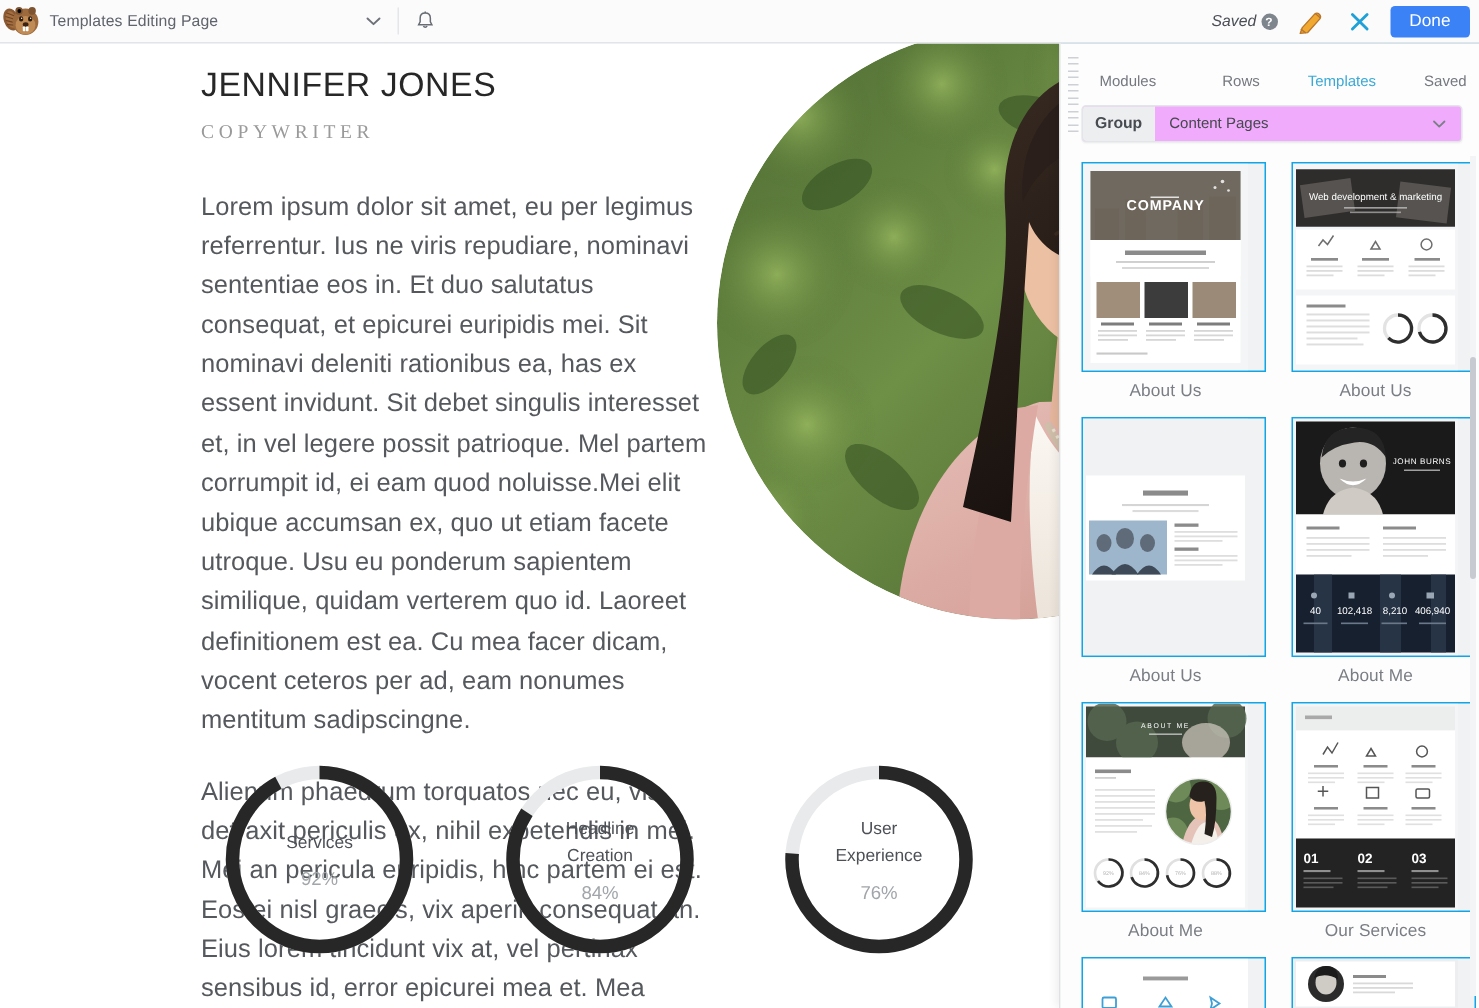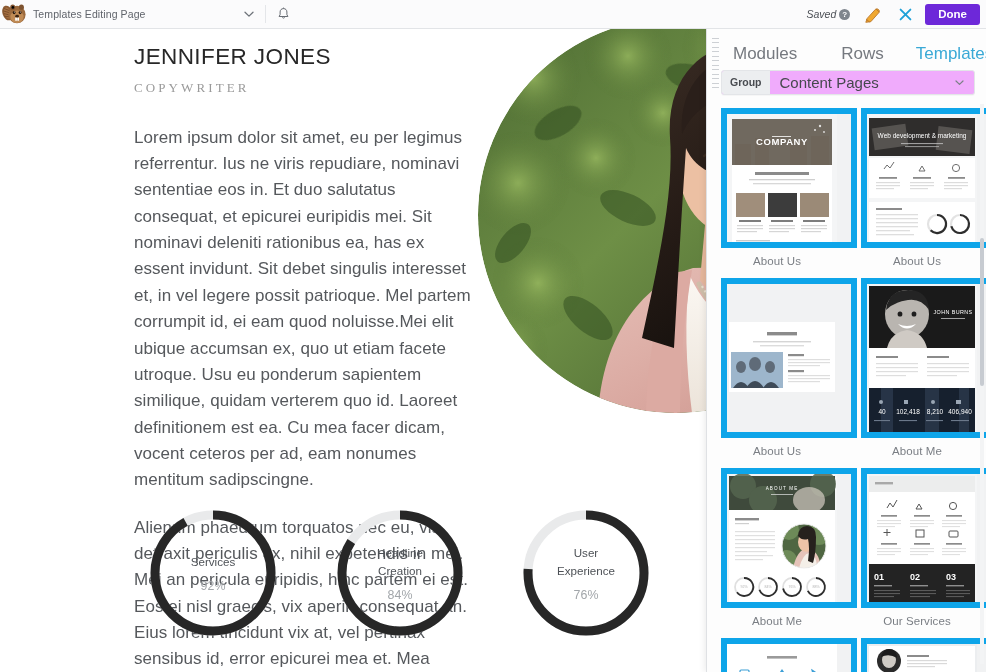--- a/index.html
+++ b/index.html
@@ -34,21 +34,21 @@
   }
   #edited-text{font-size:10.5px;color:#4b4f55;font-style:italic;margin-right:3px;}
   #edited-help{
     width:11px;height:11px;border-radius:50%;background:#7f858d;color:#fff;
     font-size:8px;line-height:11px;text-align:center;font-style:normal;
     display:inline-block;margin-right:12px;cursor:pointer;font-weight:bold;
   }
   #palette-btn{width:22px;height:22px;margin-right:10px;cursor:pointer;display:flex;align-items:center;justify-content:center;}
   #close-btn{width:22px;height:22px;margin-right:9px;cursor:pointer;display:flex;align-items:center;justify-content:center;}
   #done-btn{
-    background:#6d28d9;color:#fff;font-size:11.5px;font-weight:bold;
+    background:#3b82f6;color:#fff;font-size:11.5px;font-weight:normal;
     height:21px;line-height:21px;padding:0 13px;border-radius:3px;border:none;cursor:pointer;
     font-family:"Liberation Sans",sans-serif;
   }
 
   
   #canvas{position:absolute;left:0;top:28px;width:986px;height:644px;background:#fff;overflow:hidden;}
 
   #hero{position:absolute;left:0;top:0;width:986px;height:455px;}
 
   #col-text{position:absolute;left:134px;top:17px;width:345px;}
@@ -103,54 +103,54 @@
     position:absolute;left:5px;top:12px;width:7px;height:50px;cursor:col-resize;
     display:flex;flex-direction:column;justify-content:space-between;
   }
   #drag-grip i{display:block;height:1px;background:#cdd0d4;}
 
   #panel-tabs{
     position:absolute;left:14px;top:14px;width:252px;height:28px;
     display:flex;align-items:center;
   }
   .ptab{
-    font-size:17px;color:#75797f;cursor:pointer;white-space:nowrap;
+    font-size:10px;color:#75797f;cursor:pointer;white-space:nowrap;
   }
   .ptab.active{color:#3aa9d6;}
   #tab-modules{margin-left:12px;}
   #tab-rows{margin-left:44px;}
   #tab-templates{margin-left:32px;}
   #tab-saved{margin-left:32px;}
 
   #group-bar{
     position:absolute;left:14px;top:44px;width:252px;height:23px;
     background:#f0abfc;border:1px solid #e3e5e8;border-radius:3px;display:flex;align-items:center;
     box-shadow:0 1px 1px rgba(0,0,0,.03);
   }
   #group-label{
     background:#eceef0;color:#484b50;font-size:10.5px;font-weight:bold;
     height:23px;line-height:23px;padding:0 8px;border-radius:2px 0 0 2px;
   }
   #group-select{
-    flex:1;font-size:15px;color:#45484d;padding-left:10px;cursor:pointer;
+    flex:1;font-size:10px;color:#45484d;padding-left:10px;cursor:pointer;
     display:flex;align-items:center;justify-content:space-between;padding-right:9px;
   }
 
   #tpl-scroll{
     position:absolute;left:0;top:74px;width:280px;height:572px;overflow:hidden;
     background:#fdfdfd;
   }
   #tpl-grid{
     position:relative;padding:8px 14px 0 14px;display:flex;flex-wrap:wrap;
     justify-content:space-between;
   }
   .tpl{width:112px;margin-bottom:11px;cursor:pointer;}
   .tpl-thumb{
-    width:136px;background:#f1f2f3;overflow:hidden;position:relative;
-    border:6px solid #0ea5e9;box-sizing:border-box;
+    width:123px;background:#f1f2f3;overflow:hidden;position:relative;
+    border:1px solid #0ea5e9;box-sizing:border-box;
   }
   .tpl-name{
     text-align:center;font-size:11.5px;color:#7a7e84;margin-top:7px;
     letter-spacing:.1px;
   }
   #panel-scrollbar{
     position:absolute;right:3px;top:212px;width:4px;height:148px;
     background:#c7cbd1;border-radius:2px;cursor:pointer;z-index:35;
   }
   #panel-scroll-track{

